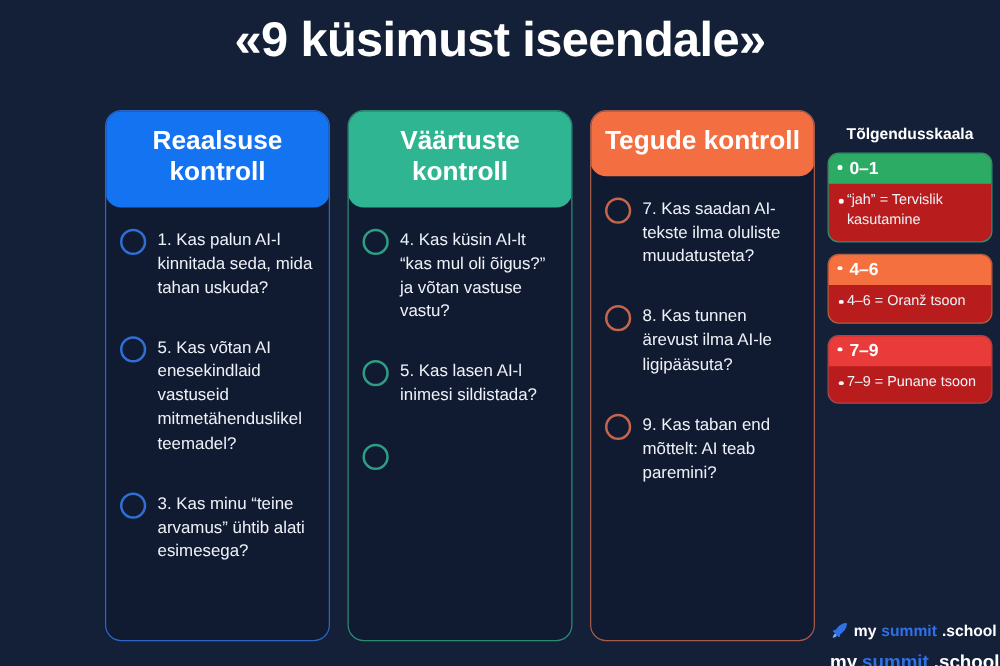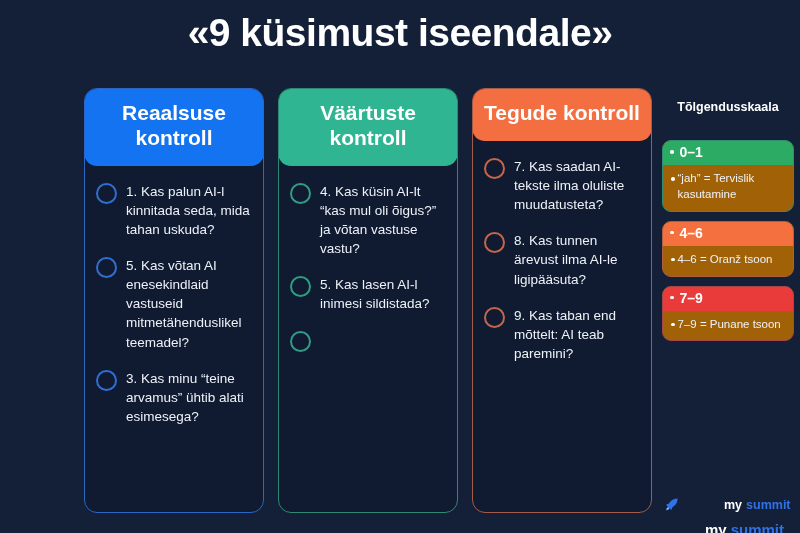--- a/index.html
+++ b/index.html
@@ -68,21 +68,21 @@
 
   .hdr-blue   { background: #1473f0; }
   .hdr-green  { background: #2fb591; }
   .hdr-orange { background: #f36f41; }
 
   .col-body {
     flex: 1 1 auto;
     padding: 16px 12px 10px 11px;
     display: flex;
     flex-direction: column;
-    gap: 17px;
+    gap: 29px;
   }
 
   .q-item {
     display: flex;
     gap: 9px;
     align-items: flex-start;
   }
 
   .q-ring {
     flex: 0 0 auto;
@@ -108,27 +108,27 @@
     top: 100px;
     left: 662px;
     width: 132px;
   }
 
   .scale-title {
     font-size: 12.5px;
     font-weight: bold;
     color: #ffffff;
     text-align: center;
-    margin-bottom: 26px;
+    margin-bottom: 8px;
   }
 
   .scale-card {
     border-radius: 9px;
     border: 1px solid;
-    background: #a16207;
+    background: #b91c1c;
     overflow: hidden;
     margin-bottom: 9px;
     position: relative;
   }
 
   .sc-green  { border-color: #2f8f6f; }
   .sc-yellow { border-color: #b0912a; }
   .sc-orange { border-color: #b05f3e; }
   .sc-red    { border-color: #a8474b; }
 
@@ -188,21 +188,21 @@
     top: 497px;
   }
 
   .logo-bottom {
     position: absolute;
     left: 664px;
     top: 521px;
     font-size: 15px;
   }
 
-  .logo .w { color: #ffffff; margin-left: 41px; }
+  .logo .w { color: #ffffff; }
   .logo .b { color: #2f72e8; }
 
   .rocket-icon { flex: 0 0 auto; display: block; }
 </style>
 </head>
 <body>
 
 <div class="page-title">«9 küsimust iseendale»</div>
 
 <div class="columns">

